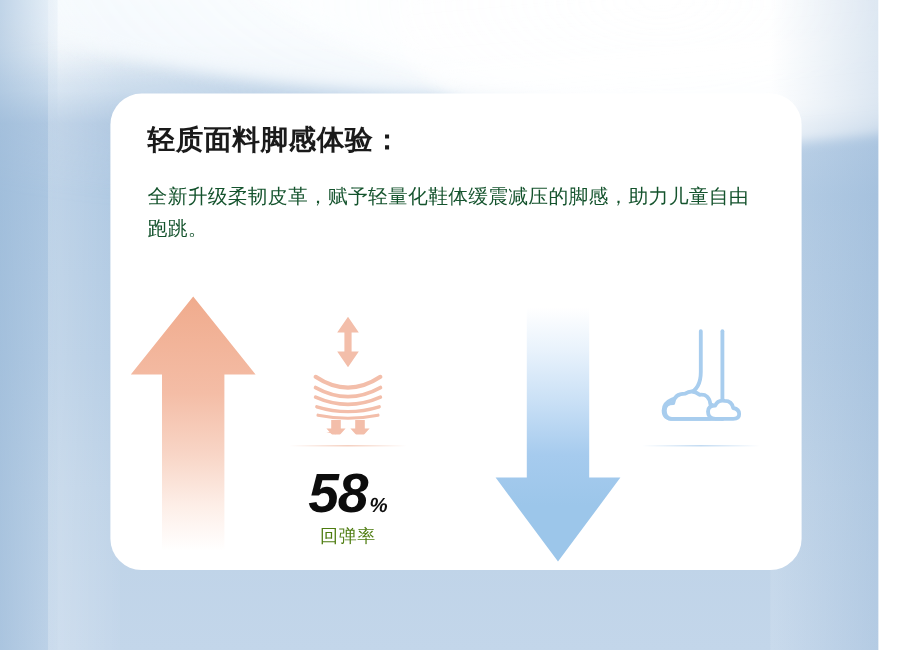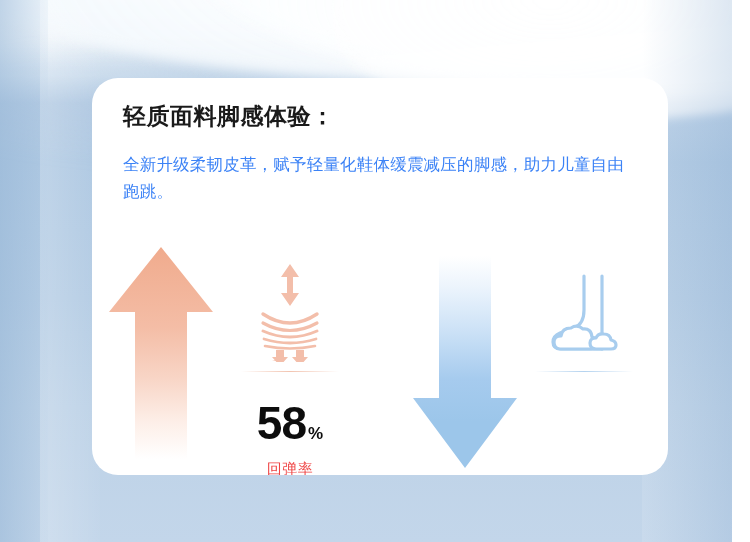--- a/index.html
+++ b/index.html
@@ -124,21 +124,21 @@
     letter-spacing: 0.5px;
     white-space: nowrap;
   }
   .body-copy {
     position: absolute;
     left: 31px;
     top: 73px;
     width: 510px;
     font-size: 16.5px;
     line-height: 27px;
-    color: #3b82f6;
+    color: #14532d;
     letter-spacing: 0.2px;
   }
 
   
   .metrics {
     position: absolute;
     left: 0;
     top: 158px;
     width: 576px;
     height: 239px;
@@ -188,41 +188,42 @@
 
   .stat-rule {
     width: 98px;
     height: 1px;
     margin: 9px auto 0;
   }
   .rule-warm { background: linear-gradient(90deg, rgba(244,196,176,0) 0%, rgba(240,186,163,0.85) 50%, rgba(244,196,176,0) 100%); }
   .rule-cool { background: linear-gradient(90deg, rgba(186,214,240,0) 0%, rgba(176,208,238,0.95) 50%, rgba(186,214,240,0) 100%); }
 
   .stat-value {
-    margin-top: 28px;
+    margin-top: 16px;
     line-height: 1;
     color: #0d0d0d;
     white-space: nowrap;
+    font-style: italic;
   }
   .stat-number {
     font-size: 46px;
     font-weight: bold;
     letter-spacing: -1px;
     vertical-align: baseline;
   }
   .stat-unit {
     font-size: 17px;
     font-weight: bold;
     margin-left: 2px;
     vertical-align: baseline;
   }
   .stat-label {
-    margin-top: 14px;
+    margin-top: 4px;
     font-size: 15px;
-    color: #ef4444;
+    color: #4d7c0f;
     letter-spacing: 0.5px;
   }
 </style>
 </head>
 <body>
 
 <div class="page">
 
   <div class="bg-top-haze"></div>
   <div class="bg-wave-4"></div>

